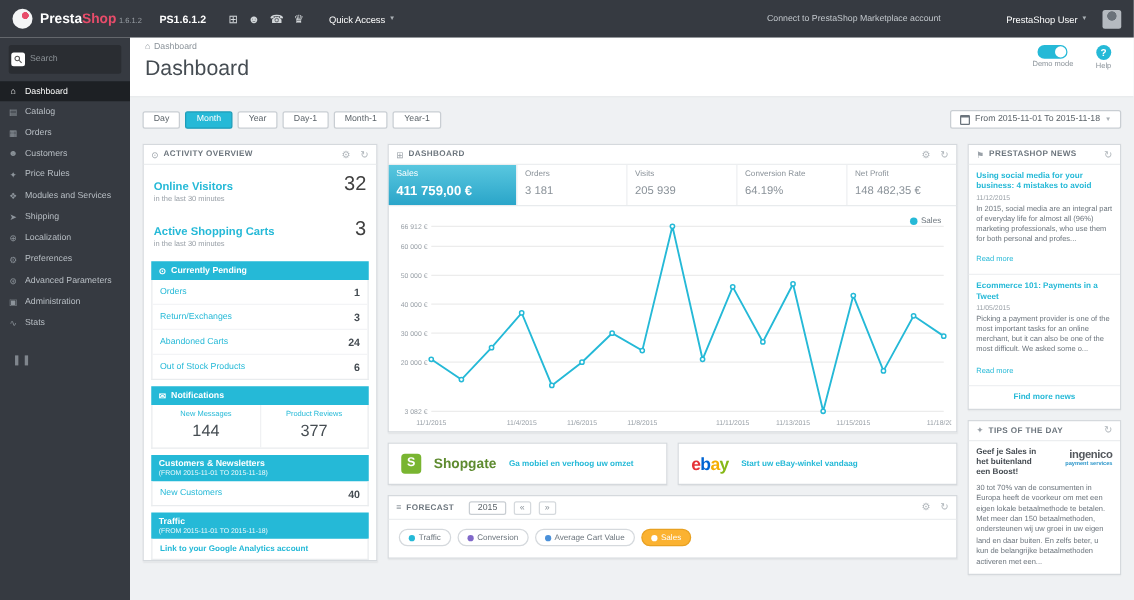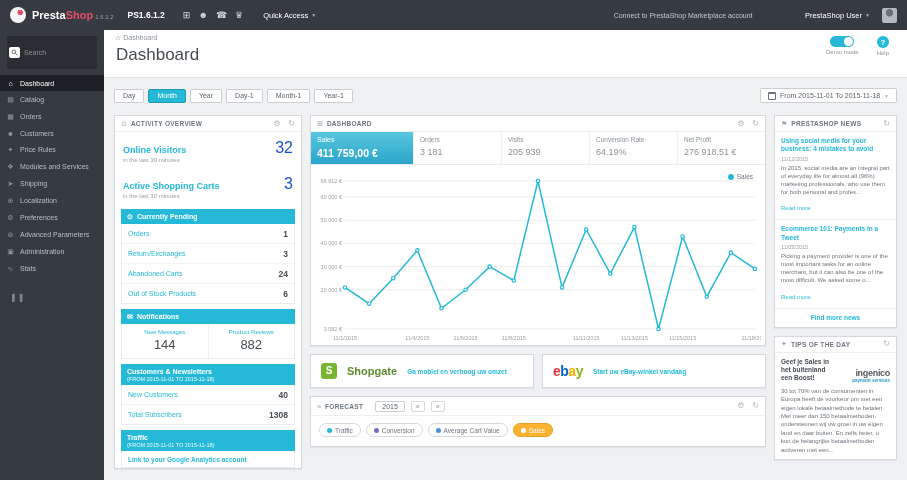--- a/index.html
+++ b/index.html
@@ -23,21 +23,21 @@
   .caret{font-size:5px;color:#aab0b5;}
   .tb-right{margin-left:auto;display:flex;align-items:center;gap:12px;}
   .marketplace{font-size:7px;color:#c3c8cd;cursor:pointer;white-space:nowrap;}
   .myshop{font-size:7.5px;color:#fff;cursor:pointer;margin-top:36px;}
   .user{display:flex;align-items:center;gap:3px;font-size:7.5px;color:#fff;cursor:pointer;white-space:nowrap;}
   .avatar{width:15px;height:15px;border-radius:2px;flex:none;
           background:radial-gradient(circle at 50% 32%, #6b727a 0 3.5px, #b5bac0 4px);}
 
   
   .sidebar{position:absolute;top:30px;left:0;width:104px;height:450px;background:#363a41;z-index:10;}
-  .searchbox{margin:6px 7px;display:flex;align-items:center;background:#2a2d32;border-radius:2px;height:33px;padding-left:2px;}
+  .searchbox{margin:6px 7px;display:flex;align-items:center;background:#2a2d32;border-radius:2px;height:23px;padding-left:2px;}
   .search-btn{width:11px;height:11px;background:#fff;border-radius:2px;display:flex;align-items:center;justify-content:center;flex:none;cursor:pointer;}
   .searchbox input{flex:1;min-width:0;background:transparent;border:none;outline:none;color:#d0d4d8;font-size:7px;padding:0 4px;font-family:inherit;}
   .searchbox input::placeholder{color:#8b9196;}
   .menu{list-style:none;margin-top:2px;}
   .menu li{display:flex;align-items:center;gap:5px;padding:4.5px 6px;color:#b9bfc5;font-size:7px;cursor:pointer;white-space:nowrap;overflow:hidden;}
   .menu li .mi{width:9px;text-align:center;font-size:7px;color:#8d949b;flex:none;}
   .menu li.active{background:#1d2024;color:#fff;}
   .menu li.active .mi{color:#fff;}
   .collapse{margin:16px 0 0 10px;color:#80868d;font-size:8px;letter-spacing:1px;cursor:pointer;}
 
@@ -69,21 +69,21 @@
   .panel{background:#fff;border:1px solid #d5d9dd;box-shadow:0 1px 1px rgba(0,0,0,.05);}
   .phead{display:flex;align-items:center;gap:4px;padding:3.5px 6px;border-bottom:1px solid #eceef0;}
   .pico{font-size:7px;color:#9aa1a8;}
   .ptitle{font-size:6.5px;font-weight:bold;color:#6c757d;letter-spacing:.3px;white-space:nowrap;}
   .spacer{flex:1;}
   .hicon{font-size:8px;color:#b0b6bb;margin-left:4px;cursor:pointer;line-height:1;}
 
   
   .metric{display:flex;justify-content:space-between;align-items:baseline;padding:7px 8px 0;}
   .m-label{color:#25b9d7;font-size:9px;font-weight:bold;cursor:pointer;}
-  .m-value{font-size:16px;color:#1d4ed8;}
+  .m-value{font-size:16px;color:#404040;}
   .m-sub{font-size:6px;color:#9aa1a8;padding:0 8px 5px;}
   .bar{margin:5px 6px 0;background:#25b9d7;color:#fff;padding:3.5px 6px;font-size:7px;font-weight:bold;
        display:flex;align-items:center;gap:4px;}
   .bar.block{display:block;}
   .bar .range{display:block;font-size:5.5px;font-weight:normal;opacity:.92;margin-top:1px;}
   .rows{margin:0 6px;border:1px solid #e9ecee;border-top:none;}
   .rowi{display:flex;justify-content:space-between;align-items:center;padding:4.5px 6px;border-bottom:1px solid #f3f4f6;}
   .rowi:last-child{border-bottom:none;}
   .r-label{color:#25b9d7;font-size:7px;cursor:pointer;}
   .r-value{color:#454c52;font-size:8.5px;font-weight:bold;}
@@ -131,21 +131,21 @@
 
   
   .article{padding:5px 6px;border-bottom:1px solid #eef0f2;}
   .a-title{color:#25b9d7;font-size:6.5px;font-weight:bold;line-height:1.3;cursor:pointer;}
   .a-date{font-size:5.5px;color:#9aa1a8;margin:2px 0;}
   .a-excerpt{font-size:6px;color:#6c757d;line-height:1.35;}
   .a-more{display:inline-block;color:#25b9d7;font-size:6px;margin-top:2px;cursor:pointer;}
   .more-news{display:block;text-align:center;color:#25b9d7;font-size:6.5px;font-weight:bold;padding:5px 0 6px;cursor:pointer;}
   .tips{margin-top:8px;}
   .tips-body{padding:5px 6px;}
-  .tips-top{display:flex;gap:6px;align-items:flex-end;}
+  .tips-top{display:flex;gap:6px;align-items:flex-start;}
   .tips-heading{flex:1;font-size:6.5px;font-weight:bold;color:#454c52;line-height:1.3;}
   .ing{text-align:right;flex:none;width:52px;}
   .ing-name{font-size:9px;font-weight:bold;color:#55595e;letter-spacing:-.3px;}
   .ing-sub{font-size:4.5px;color:#2a95c9;font-weight:bold;}
   .tips-text{font-size:6px;color:#6c757d;line-height:1.4;margin-top:4px;}
 </style>
 </head>
 <body>
 
 <div class="topbar">
@@ -325,36 +325,32 @@
           <span>✉</span>
           <span>Notifications</span>
         </div>
         <div class="twocol">
           <div class="cell">
             <div class="c-label">New Messages</div>
             <div class="c-value">144</div>
           </div>
           <div class="cell">
             <div class="c-label">Product Reviews</div>
-            <div class="c-value">882</div>
+            <div class="c-value">377</div>
           </div>
         </div>
 
         <div class="bar block">
           <span>Customers &amp; Newsletters</span>
           <span class="range">(FROM 2015-11-01 TO 2015-11-18)</span>
         </div>
         <div class="rows">
           <div class="rowi">
               <span class="r-label">New Customers</span>
               <span class="r-value">40</span>
-            </div>
-          <div class="rowi">
-              <span class="r-label">Total Subscribers</span>
-              <span class="r-value">1308</span>
             </div>
         </div>
 
         <div class="bar block">
           <span>Traffic</span>
           <span class="range">(FROM 2015-11-01 TO 2015-11-18)</span>
         </div>
         <div class="rows">
           <div class="rowi">
             <a class="ga-link">Link to your Google Analytics account</a>
@@ -384,21 +380,21 @@
           <div class="kpi">
             <div class="kpi-label">Visits</div>
             <div class="kpi-value">205 939</div>
           </div>
           <div class="kpi">
             <div class="kpi-label">Conversion Rate</div>
             <div class="kpi-value">64.19%</div>
           </div>
           <div class="kpi">
             <div class="kpi-label">Net Profit</div>
-            <div class="kpi-value">276 918,51 €</div>
+            <div class="kpi-value">148 482,35 €</div>
           </div>
         </div>
         <div class="chart-wrap">
           <div class="legend">
             <span class="ldot"></span>
             <span>Sales</span>
           </div>
           <svg id="sales-chart-svg" preserveAspectRatio="none" viewBox="0 0 446 172">
               <line x1="30" y1="10" x2="440" y2="10" stroke="#ececec" stroke-width="1"></line>
               <text x="27" y="12" text-anchor="end" font-size="5.5" fill="#9aa1a8" font-family="Liberation Sans, sans-serif">66 912 €</text>

